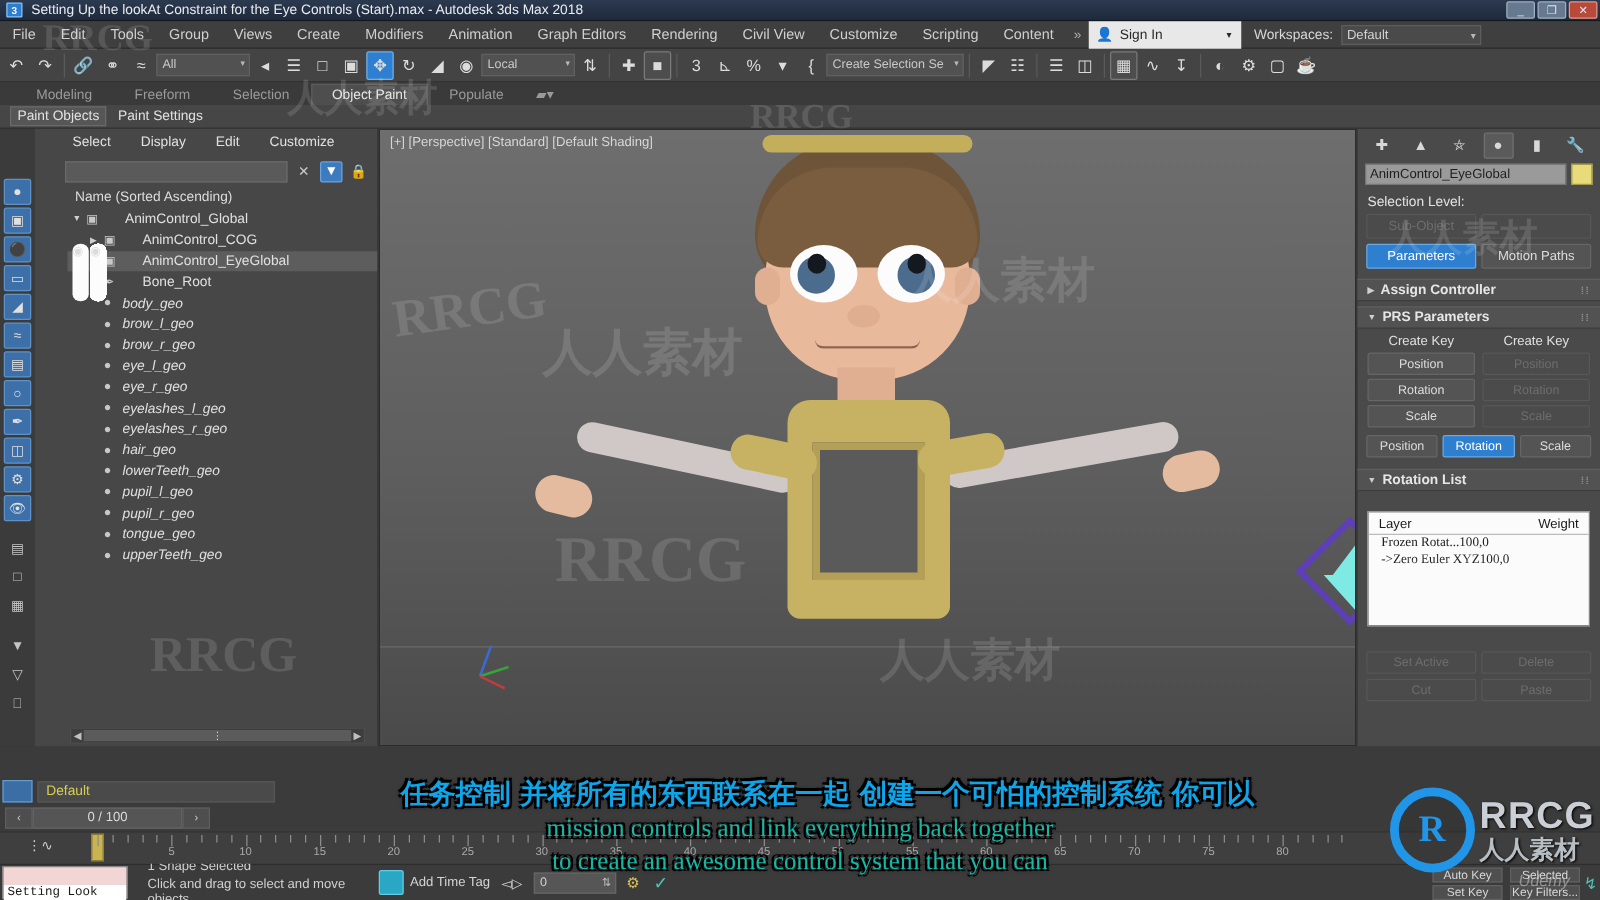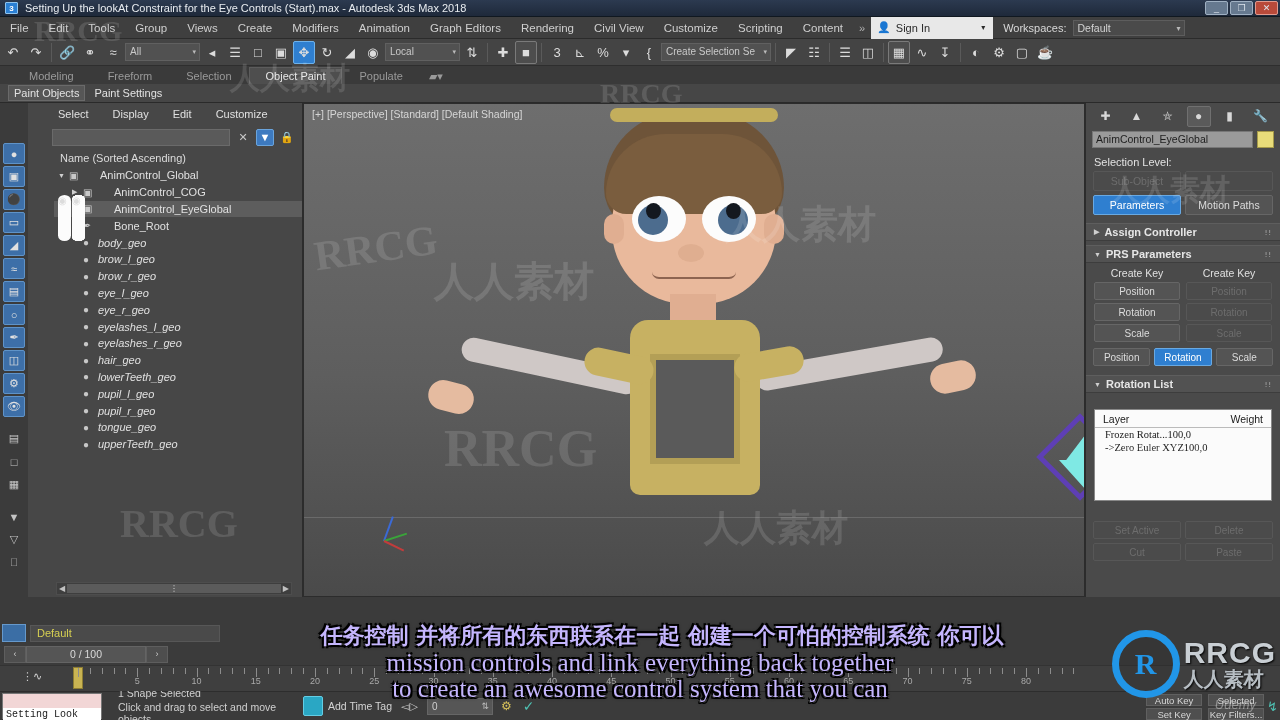--- a/index.html
+++ b/index.html
@@ -239,24 +239,24 @@
   .spin{width:66px;height:17px;background:#565656;border:1px solid #666;font-size:10px;
         color:#d0d0d0;padding-left:4px;line-height:15px;position:relative;}
   .spin::after{content:"⇅";position:absolute;right:3px;top:0;font-size:9px;color:#bdbdbd;}
   .keybtns{display:flex;flex-direction:column;gap:2px;padding:2px 3px;}
   .keybtn{width:56px;height:12px;background:#4f4f4f;border:1px solid #606060;font-size:9.5px;
           color:#d8d8d8;display:flex;align-items:center;justify-content:center;}
   .navcube{display:flex;align-items:center;gap:3px;padding-right:2px;}
 
   
   .subs{position:absolute;left:0;right:0;bottom:18px;text-align:center;z-index:40;pointer-events:none;}
-  .sub-cn{font-size:22px;font-weight:bold;color:#c4b5fd;line-height:28px;
+  .sub-cn{font-size:22px;font-weight:bold;color:#0ea5e9;line-height:28px;
           font-family:"DejaVu Sans",sans-serif;
           text-shadow:-2px -2px 0 #000,2px -2px 0 #000,-2px 2px 0 #000,2px 2px 0 #000,0 0 4px #000;padding-left:44px;}
-  .sub-en{font-size:25px;color:#c4b5fd;line-height:26px;font-family:"Liberation Serif",serif;
+  .sub-en{font-size:20px;color:#14b8a6;line-height:26px;font-family:"Liberation Serif",serif;
           text-shadow:-2px -2px 0 #000,2px -2px 0 #000,-2px 2px 0 #000,2px 2px 0 #000,0 0 4px #000;}
 
   
   .wm{position:absolute;color:rgba(255,255,255,0.13);font-weight:bold;pointer-events:none;z-index:30;
       font-family:"Liberation Serif",serif;}
   .wm.cn{font-family:"DejaVu Sans",sans-serif;}
   .logo-rrcg{position:absolute;right:4px;bottom:22px;z-index:45;display:flex;align-items:center;gap:4px;}
   .logo-circ{width:68px;height:68px;border-radius:50%;border:7px solid #2196e8;
              display:flex;align-items:center;justify-content:center;
              color:#2196e8;font-size:30px;font-weight:bold;font-family:"Liberation Serif",serif;

